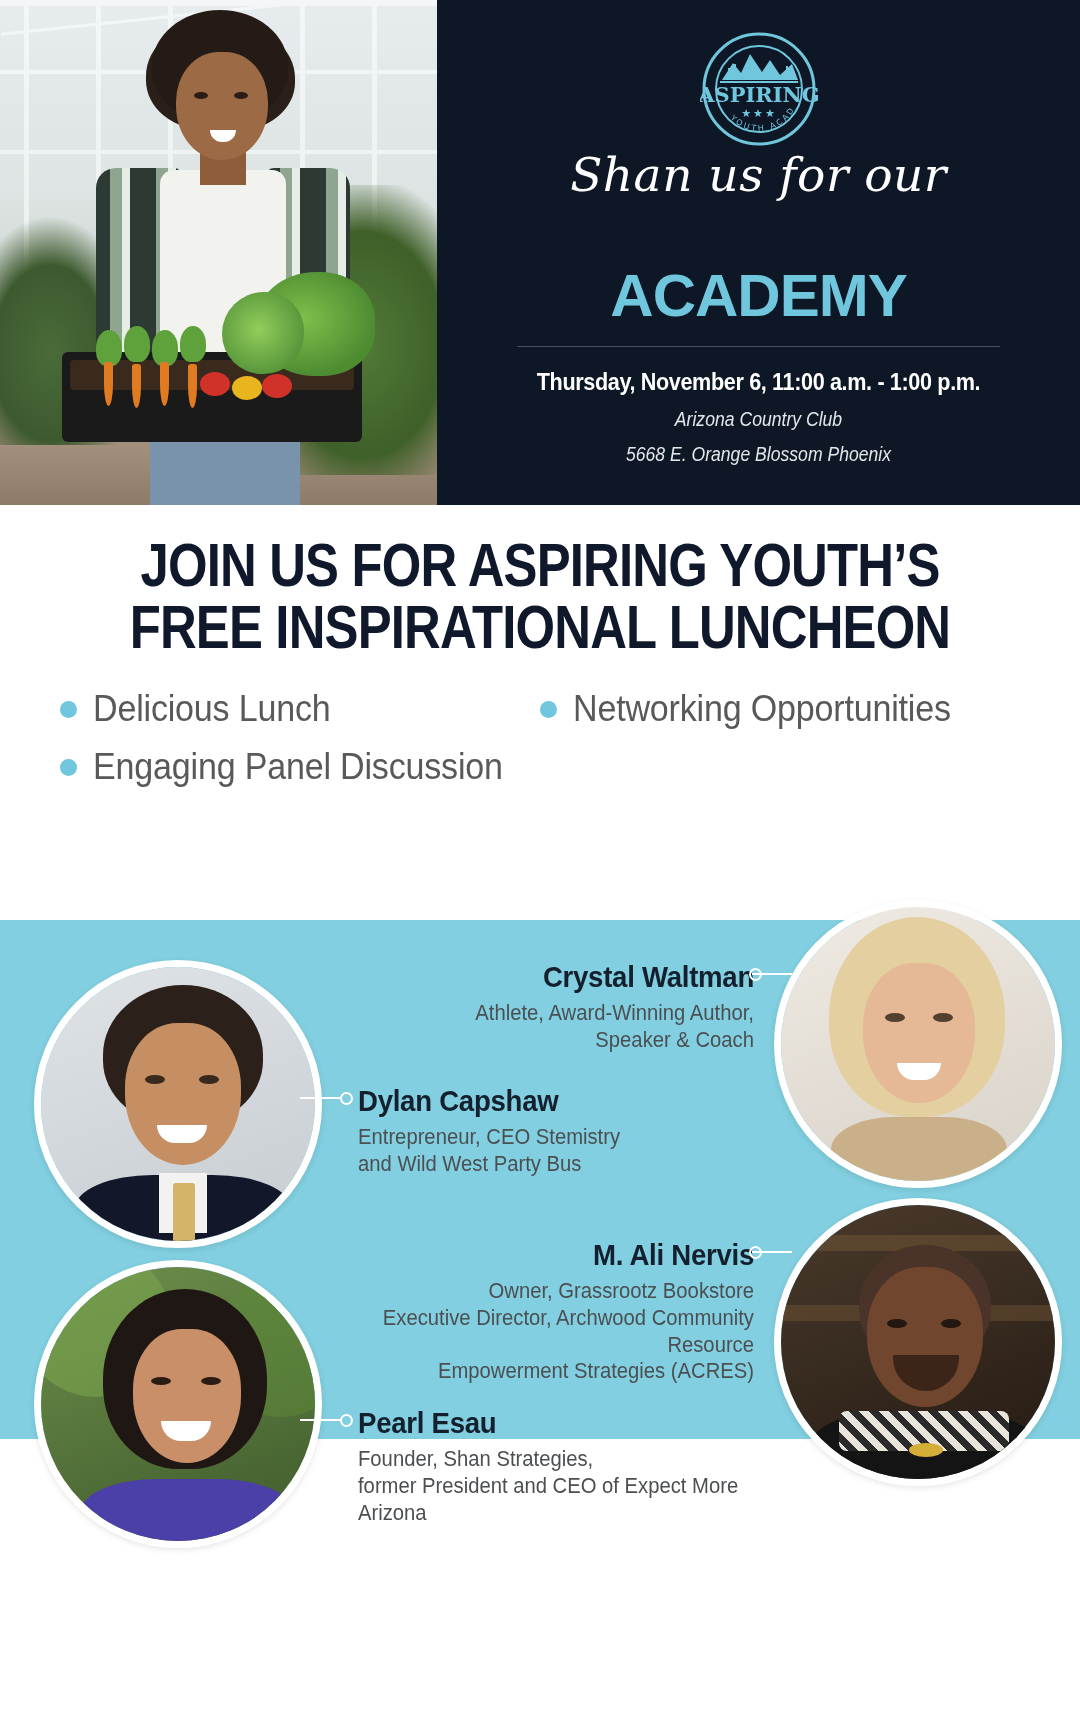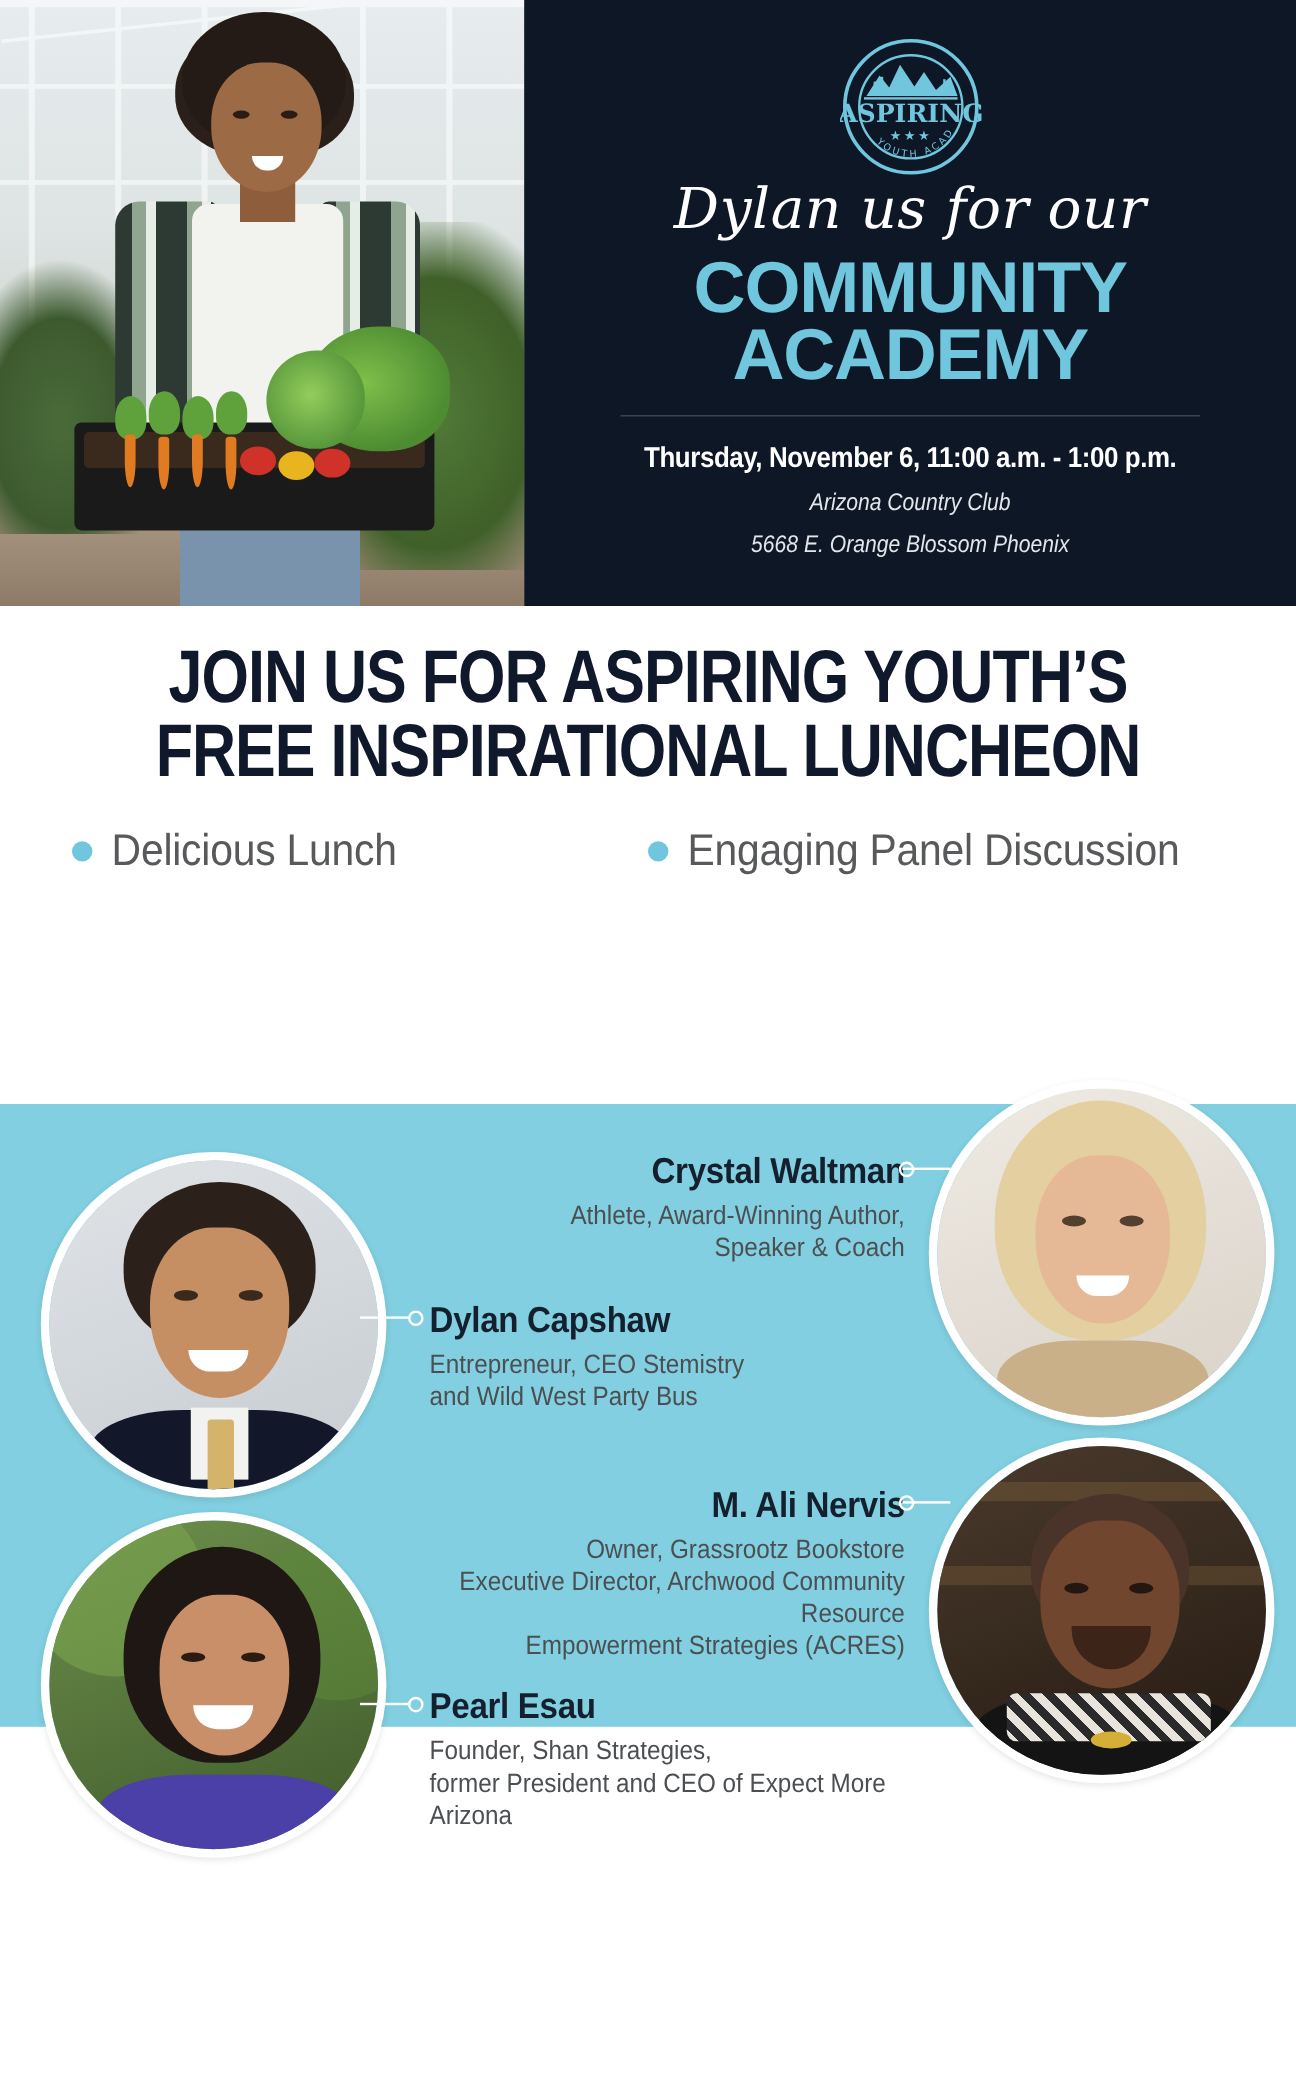--- a/index.html
+++ b/index.html
@@ -168,38 +168,41 @@
           <rect x="20" y="51" width="78" height="2" fill="#6FC6DD"></rect>
           <text x="59" y="72" text-anchor="middle" font-family="DejaVu Serif, serif" font-weight="bold" font-size="21" fill="#6FC6DD" letter-spacing="0">ASPIRING</text>
           <text x="59" y="87" text-anchor="middle" font-family="DejaVu Sans, sans-serif" font-size="11" fill="#6FC6DD" letter-spacing="2">★★★</text>
           <path id="arcp" d="M22 76 A40 40 0 0 0 96 76" fill="none"></path>
           <text font-family="DejaVu Sans, sans-serif" font-size="8" fill="#6FC6DD" letter-spacing="2.4">
             <textPath href="#arcp" startOffset="16%">YOUTH ACADEMY</textPath>
           </text>
         </svg>
       </div>
 
-      <div class="script">Dylan us for our</div>
-      <div class="big1">COMMUNITY</div>
+      <div class="script">Shan us for our</div>
       <div class="big2">ACADEMY</div>
       <div class="rule"></div>
       <div class="date">Thursday, November 6, 11:00 a.m. - 1:00 p.m.</div>
       <div class="venue">Arizona Country Club</div>
       <div class="addr">5668 E. Orange Blossom Phoenix</div>
     </div>
   </div>
 
   <div class="mid">
     <div class="mid-h l1">JOIN US FOR ASPIRING YOUTH’S</div>
     <div class="mid-h l2">FREE INSPIRATIONAL LUNCHEON</div>
 
     <div class="bullets">
       <div class="bul">
         <span class="dot"></span>
         <span class="t">Delicious Lunch</span>
+      </div>
+      <div class="bul">
+        <span class="dot"></span>
+        <span class="t">Networking Opportunities</span>
       </div>
       <div class="bul">
         <span class="dot"></span>
         <span class="t">Engaging Panel Discussion</span>
       </div>
     </div>
 
     <div class="sp-head">
       <span class="inner">SPEAKER PANEL</span>
     </div>

